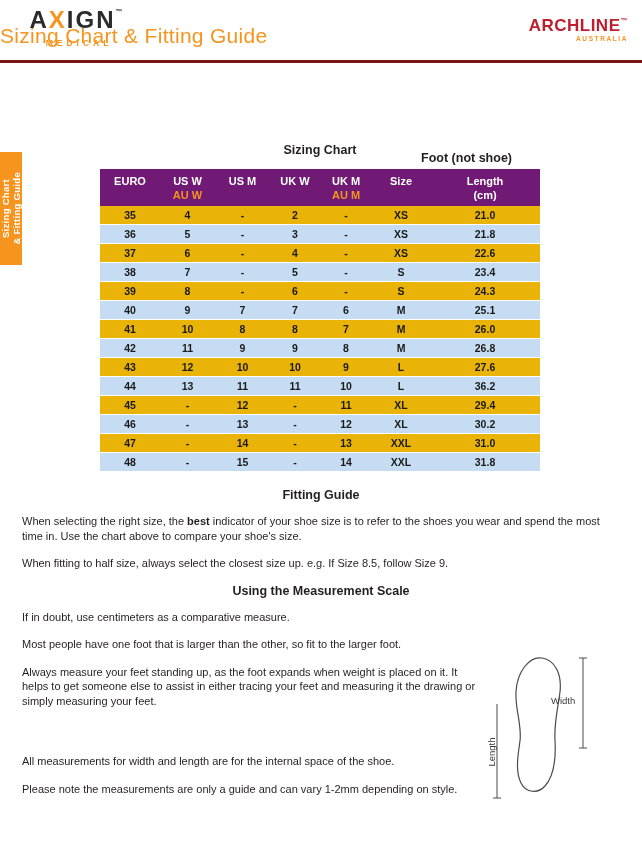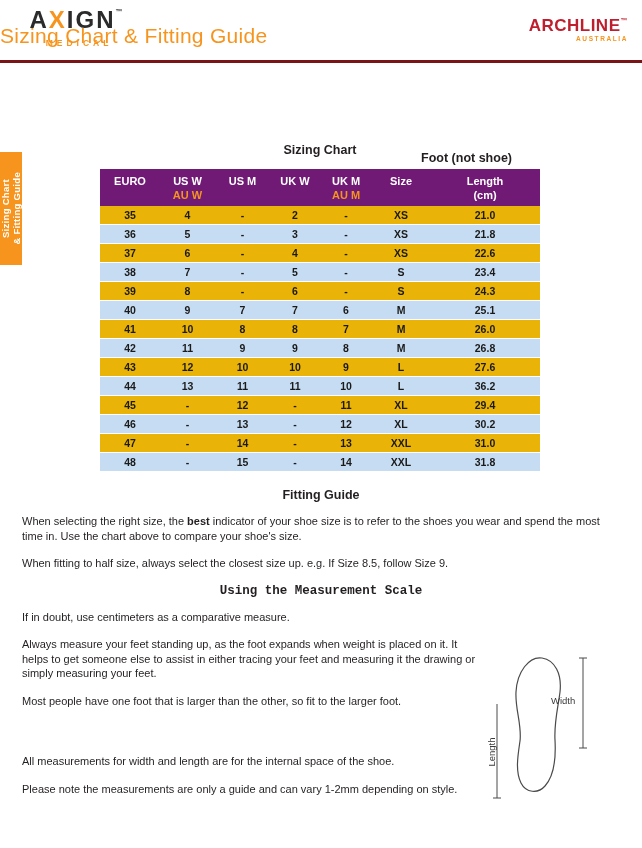--- a/index.html
+++ b/index.html
@@ -47,21 +47,21 @@
   .sizing-table .h2.accent { color:#f7941d; }
   .sizing-table td { text-align:center; font-size:10.5px; font-weight:bold; color:#1a1a1a;
     padding:3px 2px; border-bottom:1px solid #ffffff; line-height:12px; }
   tr.dark td  { background:#eab308; }
   tr.light td { background:#c6dcf2; }
 
   
   .content { margin:16px 22px; }
   .center-heading { text-align:center; font-weight:bold; font-size:12.5px; }
   .fg-heading { margin:16px 0 12px; }
-  .ms-heading { margin:4px 0 12px;font-family:Liberation Mono, monospace; }
+  .ms-heading { margin:4px 0 12px; }
   p { margin:0 0 13px; line-height:1.32; font-size:11px; }
   .measure-wrap { position:relative; }
   .narrow { margin-right:135px; }
   .p4 { margin-top:46px; }
   .p5 { max-width:500px; margin-bottom:0; }
 
   .foot-diagram { position:absolute; right:30px; top:42px; width:105px; height:150px; }
   .foot-diagram text { font-family:"Liberation Sans", sans-serif; fill:#3a3a3a; }
 </style>
 </head>
@@ -267,22 +267,22 @@
 
 <div class="content">
   <div class="center-heading fg-heading">Fitting Guide</div>
   <p><span>When selecting the right size, the </span><b>best</b><span> indicator of your shoe size is to refer to the shoes you wear and spend the most time in. Use the chart above to compare your shoe's size.</span></p>
   <p>When fitting to half size, always select the closest size up. e.g. If Size 8.5, follow Size 9.</p>
 
   <div class="center-heading ms-heading">Using the Measurement Scale</div>
 
   <div class="measure-wrap">
     <p>If in doubt, use centimeters as a comparative measure.</p>
+    <p class="narrow">Most people have one foot that is larger than the other, so fit to the larger foot.</p>
     <p class="narrow">Always measure your feet standing up, as the foot expands when weight is placed on it. It helps to get someone else to assist in either tracing your feet and measuring it the drawing or simply measuring your feet.</p>
-    <p class="narrow">Most people have one foot that is larger than the other, so fit to the larger foot.</p>
     <p class="narrow p4">All measurements for width and length are for the internal space of the shoe.</p>
     <p class="p5">Please note the measurements are only a guide and can vary 1-2mm depending on style.</p>
 
     <div class="foot-diagram">
       <svg viewBox="0 0 105 150" width="105" height="150">
         <path d="M57,6 C70,8 77,22 75,40 C73,56 69,70 70,88 C71,106 69,124 60,134 C53,142 41,141 36,131 C30,119 33,103 35,89 C37,73 30,57 31,40 C32,20 44,4 57,6 Z" fill="none" stroke="#4a4a4a" stroke-width="1.2"></path>
         <line x1="98" y1="6" x2="98" y2="96" stroke="#4a4a4a" stroke-width="1"></line>
         <line x1="94" y1="6" x2="102" y2="6" stroke="#4a4a4a" stroke-width="1"></line>
         <line x1="94" y1="96" x2="102" y2="96" stroke="#4a4a4a" stroke-width="1"></line>
         <line x1="12" y1="52" x2="12" y2="146" stroke="#4a4a4a" stroke-width="1"></line>

